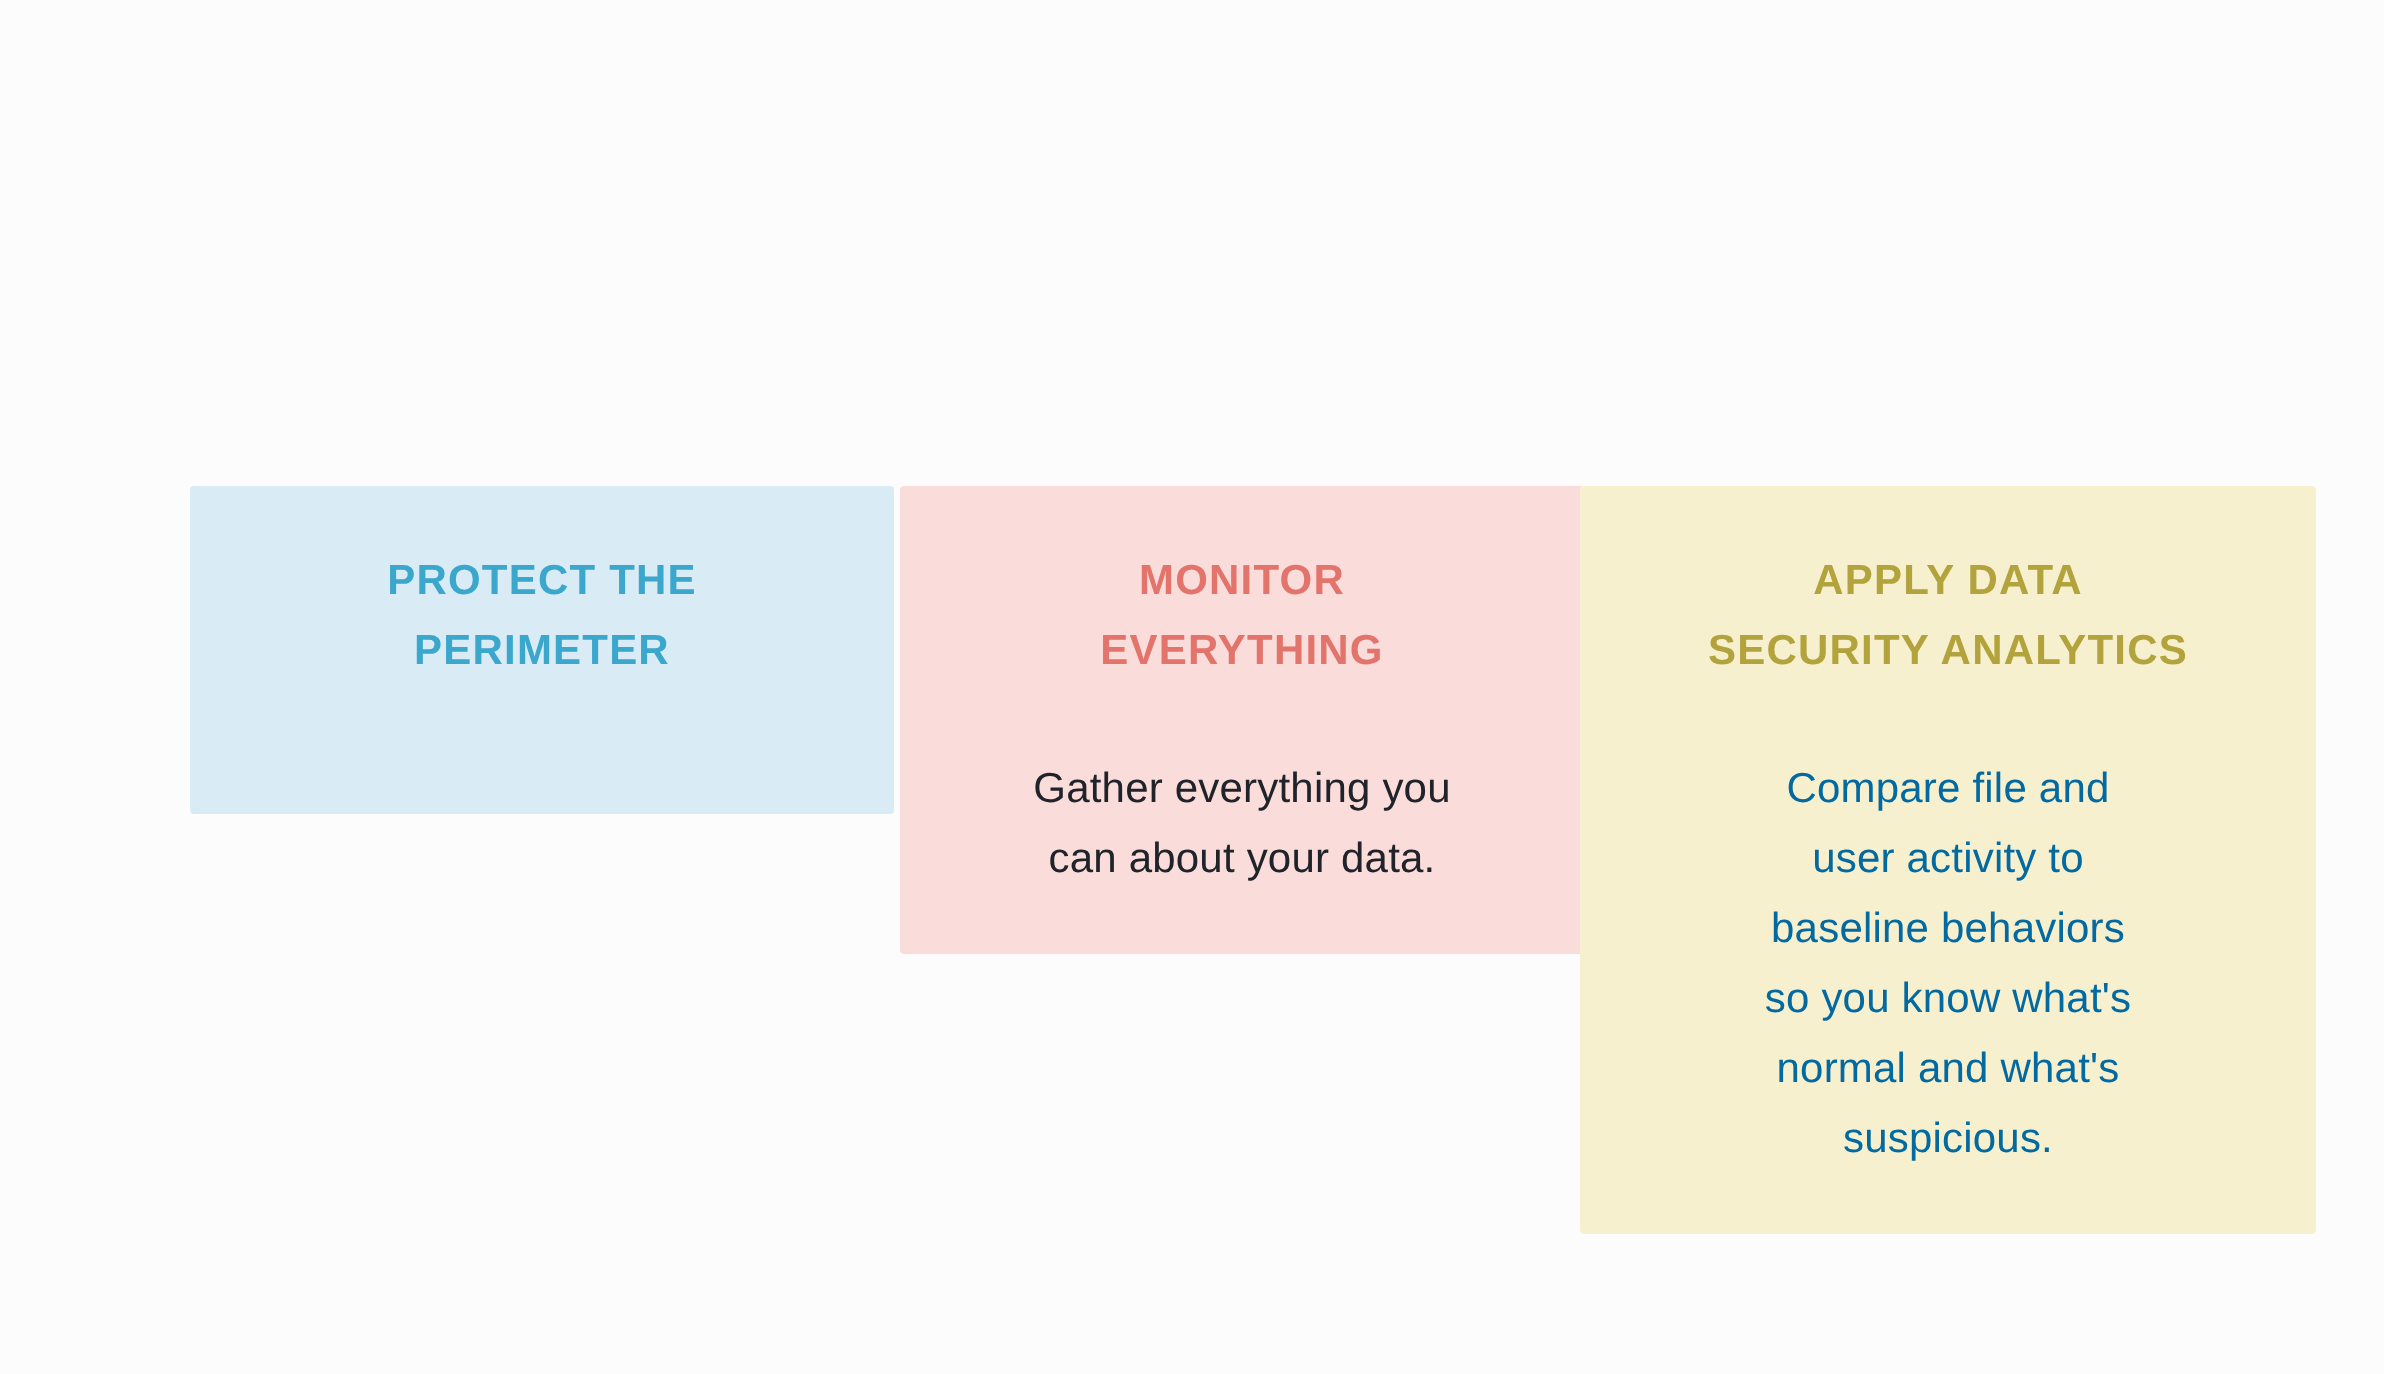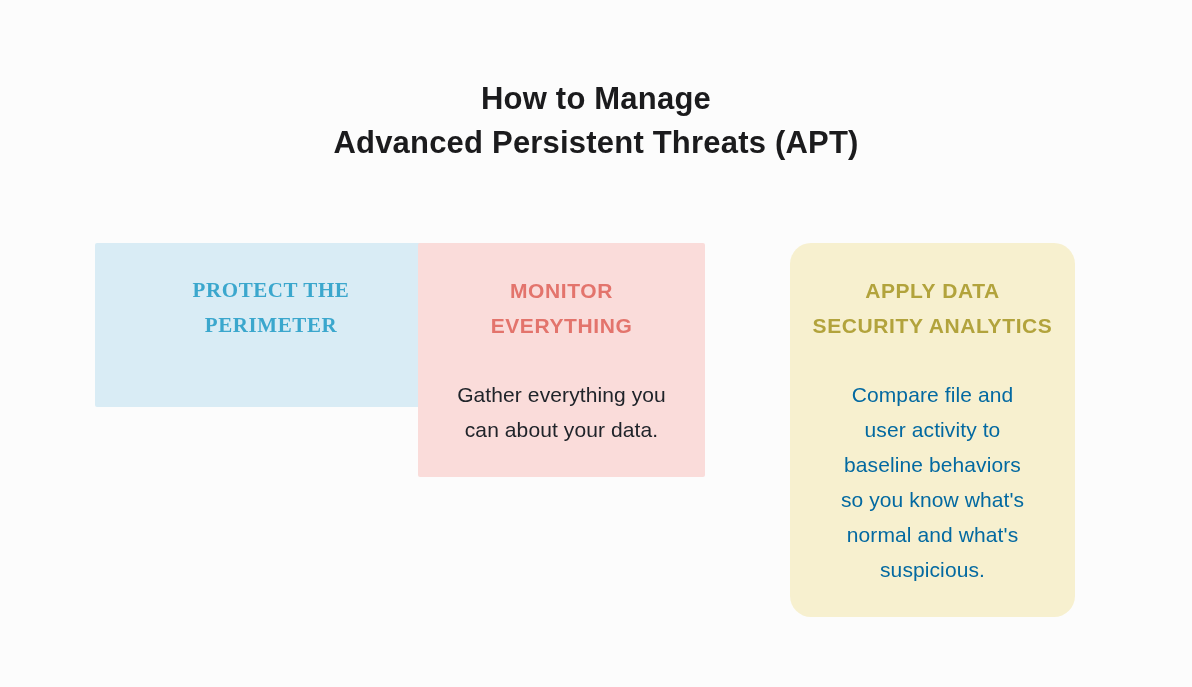--- a/index.html
+++ b/index.html
@@ -25,23 +25,23 @@
     color: #1b1b1d;
     white-space: pre-line;
   }
   .card {
     position: absolute;
     top: 243px;
     padding: 30px 0;
     text-align: center;
     border-radius: 2px;
   }
-  .card-1 { left: 95px;  width: 352px; font-family: Liberation Serif, serif; }
-  .card-2 { left: 418px; width: 287px; }
-  .card-3 { left: 790px; width: 285px; border-radius: 21px; }
+  .card-1 { left: 95px;  width: 352px; }
+  .card-2 { left: 450px; width: 342px; }
+  .card-3 { left: 790px; width: 368px; }
   .card-heading {
     font-size: 21px;
     font-weight: 700;
     line-height: 35px;
     letter-spacing: 0.6px;
     white-space: pre-line;
     margin-bottom: 34px;
   }
   .card-body {
     font-size: 21px;
@@ -49,22 +49,20 @@
     line-height: 35px;
     letter-spacing: 0.1px;
     white-space: pre-line;
   }
 </style>
 </head>
 <body>
 
 <div class="canvas" style="background-color: rgb(252, 252, 252);">
 
-  <h1 class="page-title" style="color: rgb(27, 27, 29);">How to Manage
-Advanced Persistent Threats (APT)</h1>
 
   <section class="card card-1" style="background-color: rgb(217, 236, 245);">
     <h2 class="card-heading" style="color: rgb(59, 167, 205);">PROTECT THE
 PERIMETER</h2>
   </section>
 
   <section class="card card-2" style="background-color: rgb(250, 220, 218);">
     <h2 class="card-heading" style="color: rgb(227, 116, 108);">MONITOR
 EVERYTHING</h2>
     <p class="card-body" style="color: rgb(32, 36, 42);">Gather everything you

